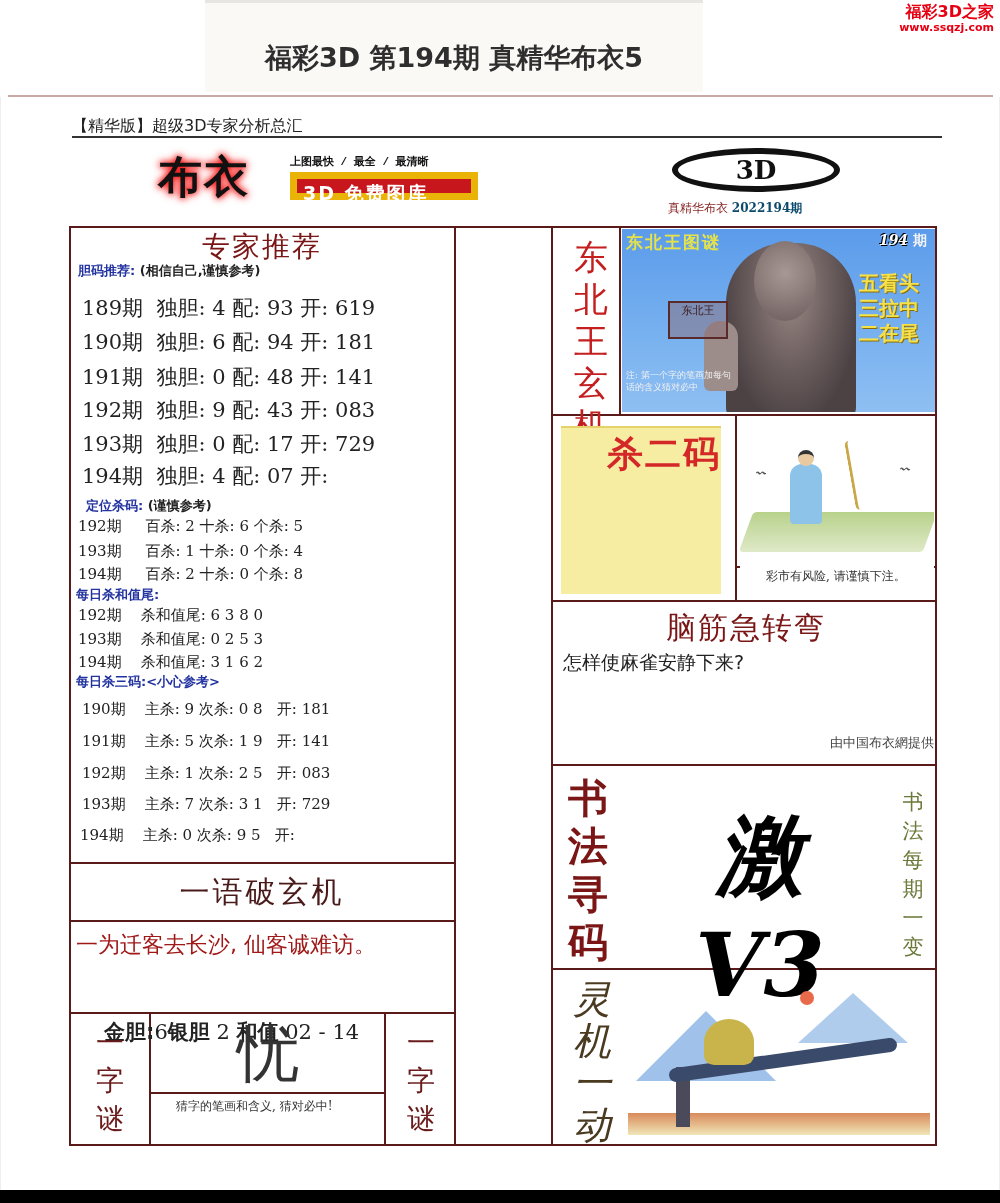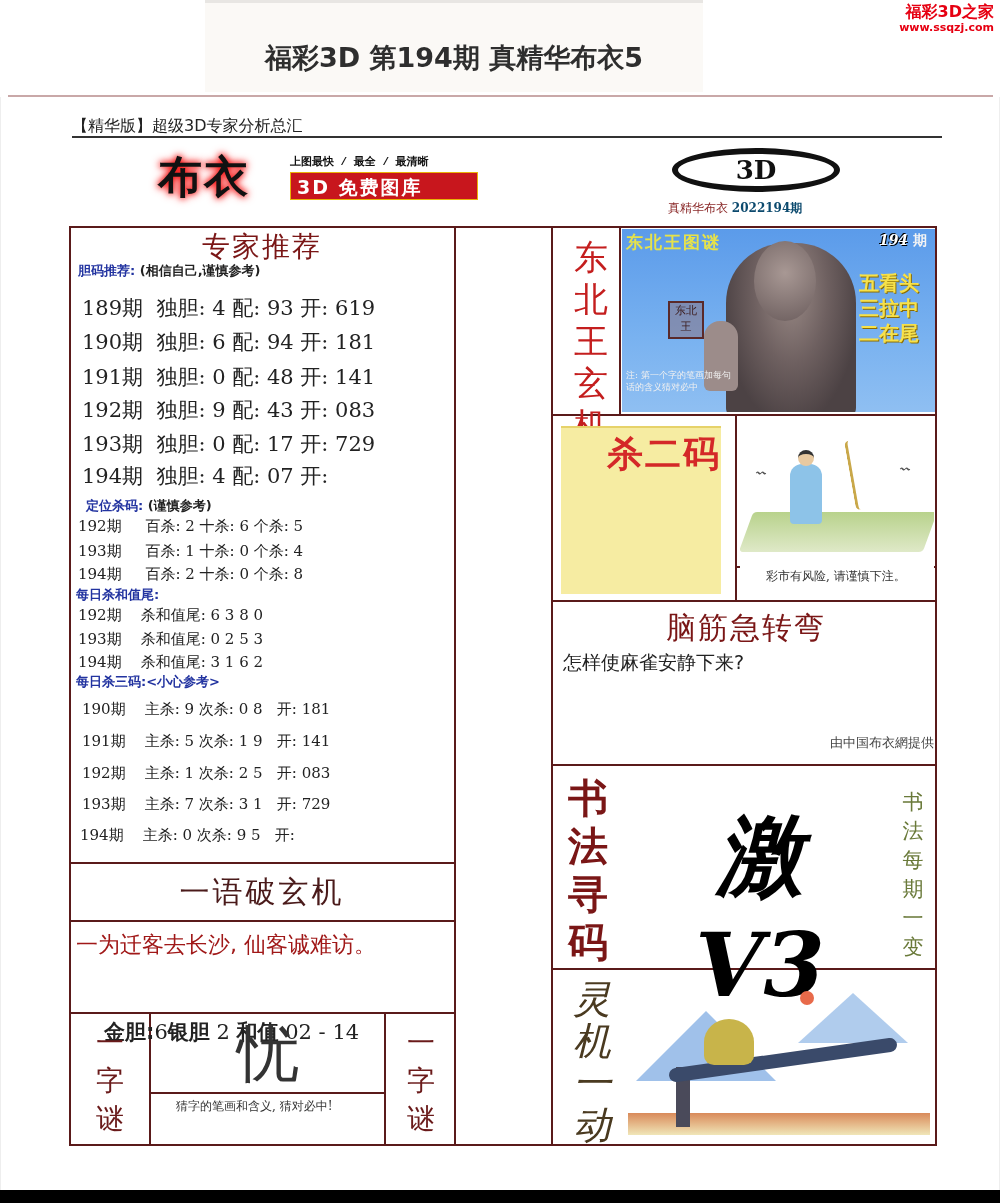--- a/index.html
+++ b/index.html
@@ -16,21 +16,21 @@
 
   .sheet { position: absolute; left: 0; top: 97px; width: 1000px; height: 1093px; background: #ffffff; border-left: 1px solid #eee; border-right: 1px solid #eee; }
   .bottom-bar { position: absolute; left: 0; top: 1190px; width: 1000px; height: 13px; background: #000; }
 
   .header-line { position: absolute; left: 72px; top: 116px; font-family: "DejaVu Sans", "Liberation Sans", sans-serif; font-size: 16px; color: #222; }
   .header-rule { position: absolute; left: 72px; top: 136px; width: 870px; height: 2px; background: #333; }
 
   .buyi-logo { position: absolute; left: 158px; top: 152px; width: 320px; height: 52px; }
   .buyi-big { position: absolute; left: 0; top: 0; font-family: "DejaVu Serif", serif; font-weight: bold; font-size: 44px; color: #111; text-shadow: 0 0 6px #e00, 0 0 10px #f33; letter-spacing: 2px; line-height: 50px; }
   .buyi-small { position: absolute; left: 132px; top: 2px; font-family: Liberation Mono, monospace; font-size: 11px; font-weight: bold; color: #111; }
-  .buyi-red { position: absolute; left: 132px; top: 20px; width: 188px; height: 28px; background: #c8161d; color: #fff; font-family: "DejaVu Sans", sans-serif; font-weight: bold; font-size: 19px; line-height: 28px; padding-left: 6px; letter-spacing: 2px; border: 1px solid #eab308; }
+  .buyi-red { position: absolute; left: 132px; top: 20px; width: 188px; height: 28px; background: #c8161d; color: #fff; font-family: "DejaVu Sans", sans-serif; font-weight: bold; font-size: 19px; line-height: 28px; padding-left: 6px; letter-spacing: 2px; border: 7px solid #eab308; }
 
   .logo3d { position: absolute; left: 672px; top: 148px; width: 168px; height: 44px; border: 6px solid #111; border-radius: 50%; }
   .logo3d span { position: absolute; left: 0; right: 0; top: 0; text-align: center; font-family: "DejaVu Serif", serif; font-weight: bold; font-size: 26px; color: #111; line-height: 32px; }
   .issue-caption { position: absolute; left: 668px; top: 200px; font-size: 12px; color: #8b2a2a; }
   .issue-caption b { color: #0c4a6e; font-weight: bold; }
   .frame { position: absolute; left: 69px; top: 226px; width: 868px; height: 920px; border: 2px solid #5a1a1a; }
 
   .v-line { position: absolute; background: #5a1a1a; width: 2px; }
   .h-line { position: absolute; background: #5a1a1a; height: 2px; }
 
@@ -51,21 +51,21 @@
 
   .dbw-vert { position: absolute; left: 566px; top: 236px; width: 50px; font-size: 34px; color: #c41e1e; line-height: 42px; text-align: center; font-family: "DejaVu Sans", sans-serif; }
   .buddha-img { position: absolute; left: 622px; top: 229px; width: 313px; height: 183px; background: linear-gradient(180deg, #5b9bea 0%, #79b2f0 60%, #8fbff2 100%); overflow: hidden; }
   .buddha-title { position: absolute; left: 4px; top: 2px; font-family: "DejaVu Sans", sans-serif; font-weight: bold; font-size: 17px; color: #e6e24a; letter-spacing: 2px; }
   .buddha-issue { position: absolute; right: 8px; top: 3px; font-size: 14px; font-weight: bold; font-style: italic; color: #fff; text-shadow: 1px 1px 0 #000, -1px -1px 0 #000; }
   .buddha-issue .qi { font-style: normal; color: #f4f4f4; text-shadow: none; }
   .buddha-figure { position: absolute; left: 104px; top: 14px; width: 130px; height: 175px; background: radial-gradient(ellipse at 50% 28%, #9a8a86 0%, #6e6060 40%, #4c4244 75%); border-radius: 60px 60px 10px 10px; }
   .buddha-head { position: absolute; left: 132px; top: 12px; width: 62px; height: 80px; border-radius: 50%; background: radial-gradient(circle at 50% 40%, #a89894, #6a5c5c); }
   .buddha-hand { position: absolute; left: 82px; top: 92px; width: 34px; height: 70px; border-radius: 16px 16px 6px 6px; background: #9c8c8a; }
   .buddha-poem { position: absolute; right: 16px; top: 42px; font-family: "DejaVu Sans", sans-serif; font-weight: bold; font-size: 20px; color: #f7e14a; line-height: 25px; text-shadow: 1px 1px 0 #8a6b00; }
-  .buddha-seal { position: absolute; left: 46px; top: 72px; width: 36px; height: 38px; border: 2px solid #5a2a2a; background: rgba(140,110,120,0.5); font-size: 11px; color: #3a1a1a; text-align: center; line-height: 16px; }
+  .buddha-seal { position: absolute; left: 46px; top: 72px; width: 60px; height: 38px; border: 2px solid #5a2a2a; background: rgba(140,110,120,0.5); font-size: 11px; color: #3a1a1a; text-align: center; line-height: 16px; }
   .buddha-note { position: absolute; left: 4px; top: 140px; width: 110px; font-size: 9px; line-height: 12px; color: #f0f0f0; }
 
   .sha-box { position: absolute; left: 561px; top: 426px; width: 160px; height: 168px; background: #f6eca2; border-top: 2px solid #e6d26a; }
   .sha-title { position: absolute; left: 0; right: 0; top: 2px; text-align: right; font-size: 36px; font-weight: bold; color: #d42828; font-family: "DejaVu Sans", sans-serif; letter-spacing: 2px; }
   .sha-nums { position: absolute; left: 0; right: 0; top: 68px; text-align: center; font-size: 72px; color: #d42828; font-family: "DejaVu Sans", sans-serif; letter-spacing: 10px; line-height: 80px; }
 
   .scene-img { position: absolute; left: 740px; top: 420px; width: 194px; height: 150px; background: #fff; overflow: hidden; }
   .scene-ground { position: absolute; left: 6px; top: 92px; width: 184px; height: 40px; background: linear-gradient(180deg, #b8d28c, #dfe9c8); transform: skewX(-20deg); border-radius: 4px; }
   .scene-person { position: absolute; left: 50px; top: 44px; width: 32px; height: 60px; background: #8dc3e8; border-radius: 12px 12px 4px 4px; }
   .scene-head { position: absolute; left: 58px; top: 30px; width: 16px; height: 16px; background: #e8c9a0; border-radius: 50%; border-top: 4px solid #333; }

